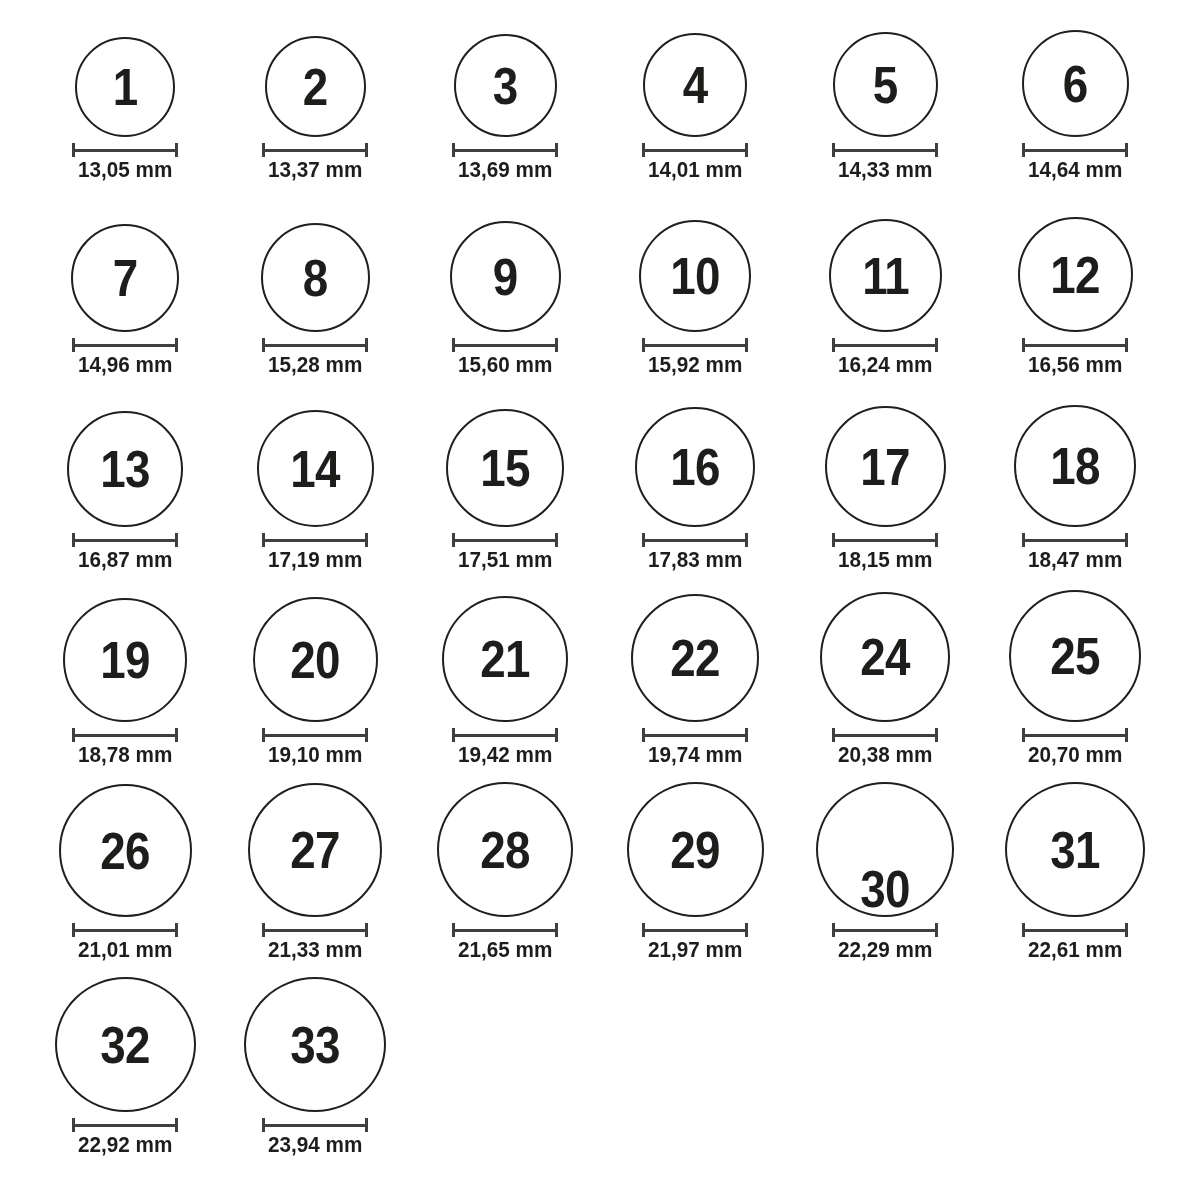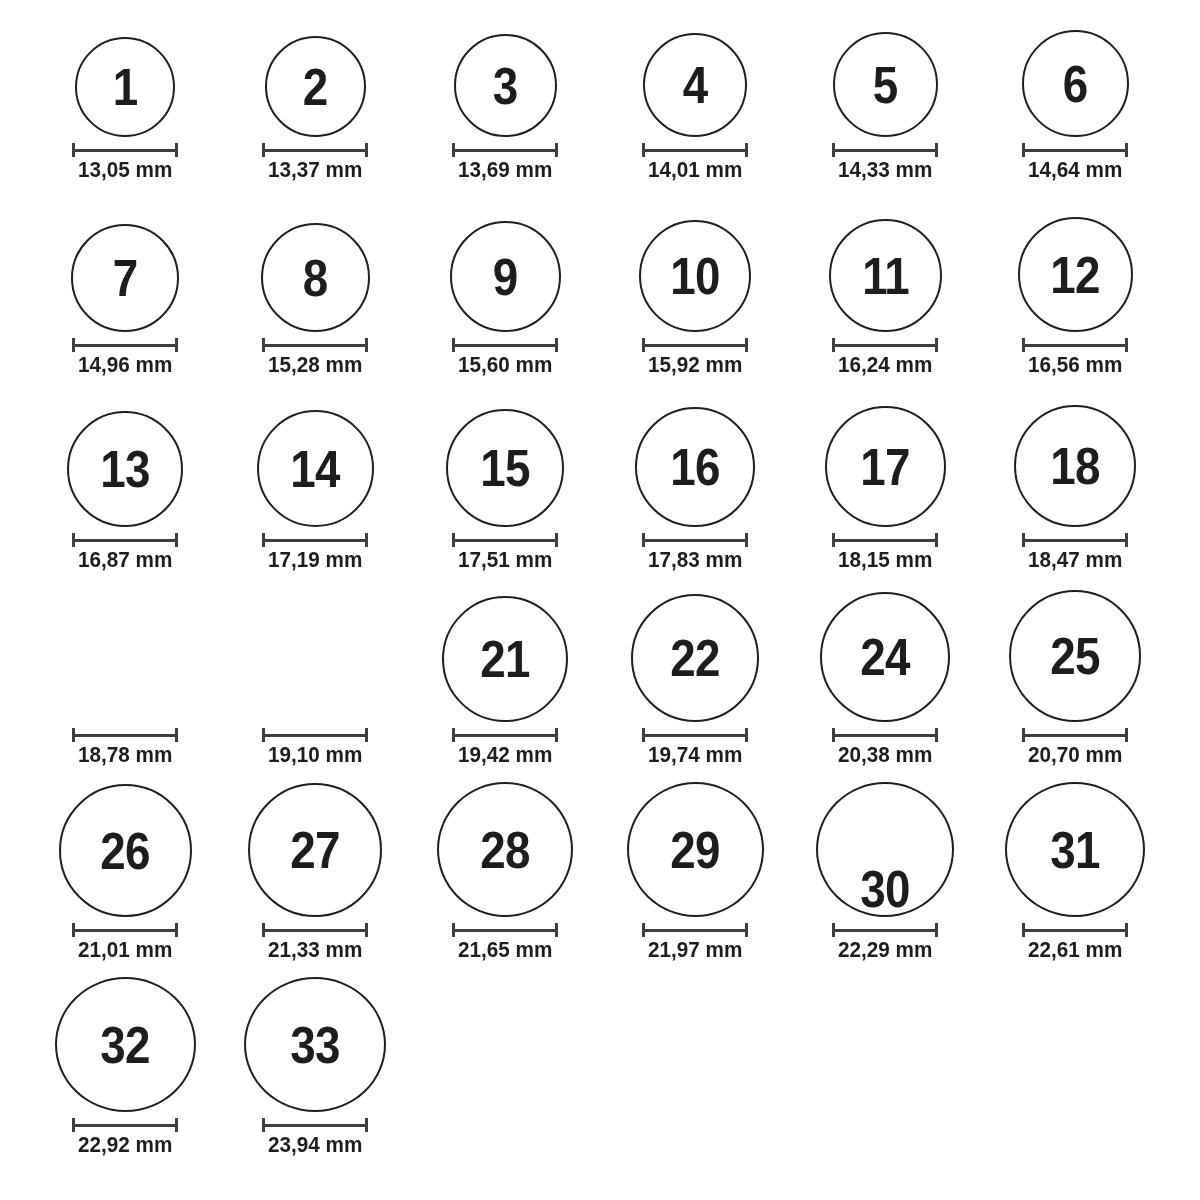--- a/index.html
+++ b/index.html
@@ -285,29 +285,35 @@
     </div>
     <div class="ruler">
       <span class="tick"></span>
       <span class="bar"></span>
       <span class="tick"></span>
     </div>
     <div class="label">18,47 mm</div>
   </div>
 
   <div class="cell">
+    <div class="circle" style="width: 124px; height: 124px;">
+      <span class="num">19</span>
+    </div>
     <div class="ruler">
       <span class="tick"></span>
       <span class="bar"></span>
       <span class="tick"></span>
     </div>
     <div class="label">18,78 mm</div>
   </div>
 
   <div class="cell">
+    <div class="circle" style="width: 125px; height: 125px;">
+      <span class="num">20</span>
+    </div>
     <div class="ruler">
       <span class="tick"></span>
       <span class="bar"></span>
       <span class="tick"></span>
     </div>
     <div class="label">19,10 mm</div>
   </div>
 
   <div class="cell">
     <div class="circle" style="width: 126px; height: 126px; text-align: center;">

